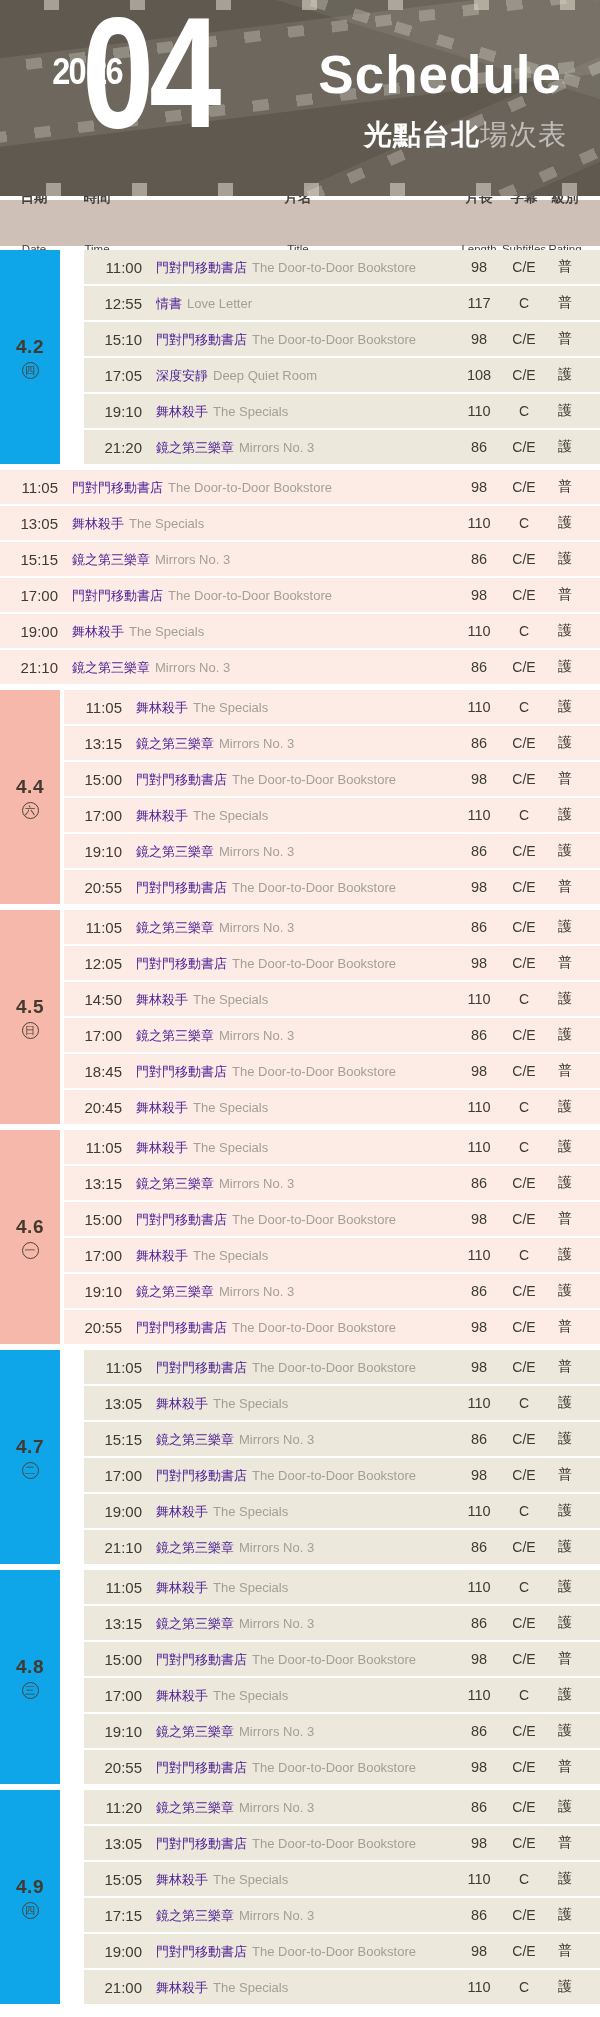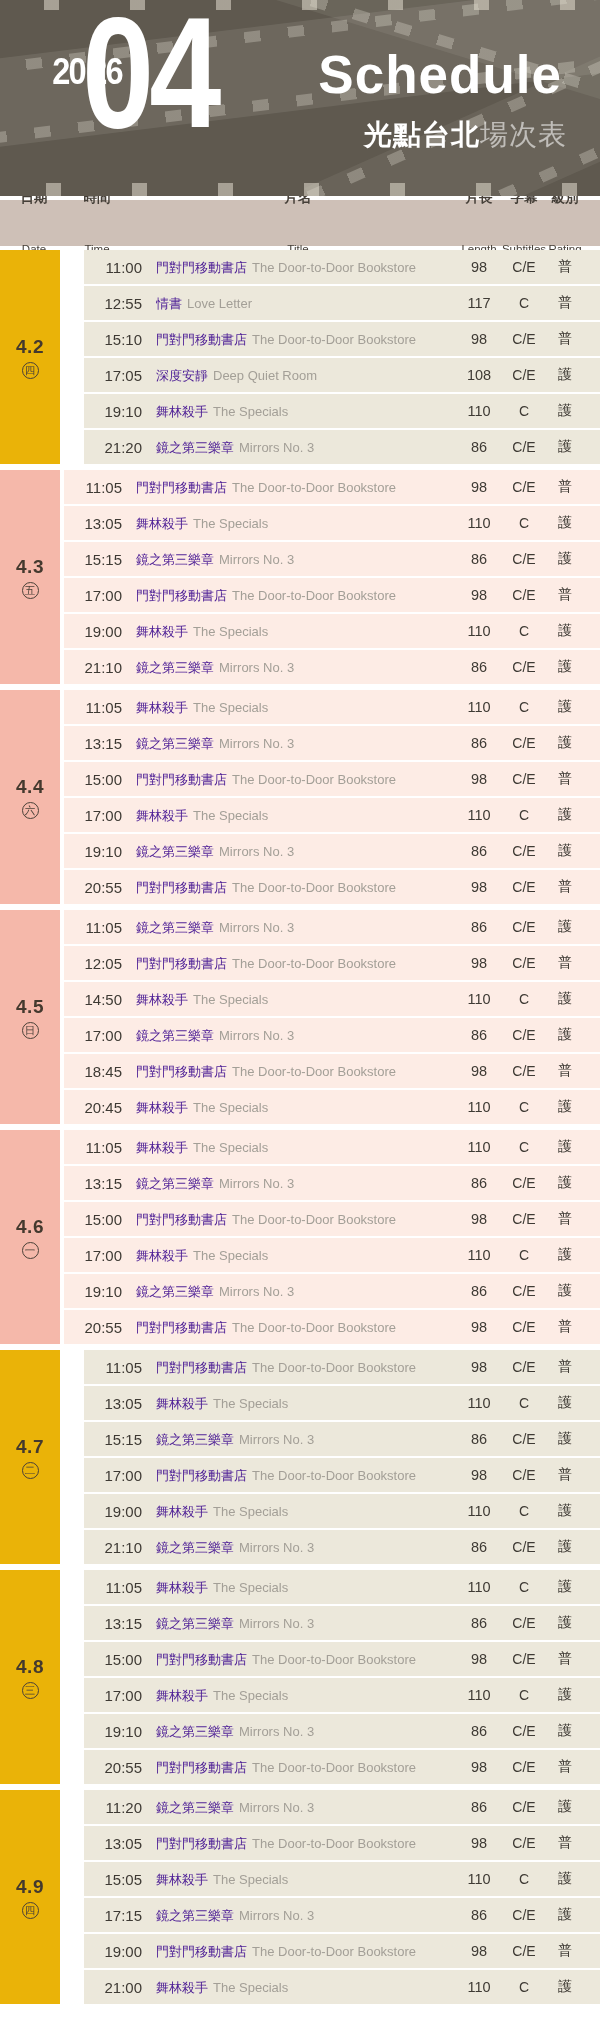--- a/index.html
+++ b/index.html
@@ -61,21 +61,21 @@
   .col.c-rate { width:38px; }
   .col-header .pad { width:16px; }
 
   
   .groups { margin-top:4px; }
   .group { display:flex; margin-bottom:6px; }
   .date-cell {
     flex:0 0 64px; border-right:4px solid #fff;
     display:flex; flex-direction:column; align-items:center; justify-content:center; gap:4px;
   }
-  .group.beige .date-cell { background:#eab308; }
+  .group.beige .date-cell { background:#0ea5e9; }
   .group.pink  .date-cell { background:#f5b8aa; }
   .date-num { font-size:19px; font-weight:bold; color:#44392e; letter-spacing:0.5px; }
   .wd-circle { width:17px; height:17px; border:1.3px solid #4a4138; border-radius:50%;
     display:flex; align-items:center; justify-content:center;
     font-size:10.5px; color:#4a4138; line-height:1; }
   .rows { flex:1 1 auto; display:flex; flex-direction:column; }
   .show-row { height:34px; margin-bottom:2px; display:flex; align-items:center; }
   .show-row:last-child { margin-bottom:0; }
   .group.beige .show-row { background:#ece8db;margin-left:20px; }
   .group.pink  .show-row { background:#fdece5; }
@@ -207,24 +207,20 @@
     <span class="cell-title"><span class="zh">鏡之第三樂章</span><span class="en">Mirrors No. 3</span></span>
     <span class="cell-len">86</span>
     <span class="cell-sub">C/E</span>
     <span class="cell-rate">護</span>
     <span class="pad"></span>
   </div>
 </div>
   </section>
 
   <section class="group pink">
-    <div class="date-cell">
-      <span class="date-num">4.3</span>
-      <span class="wd-circle">五</span>
-    </div>
     <div class="rows">
   <div class="show-row">
     <span class="cell-time">11:05</span>
     <span class="cell-title"><span class="zh">門對門移動書店</span><span class="en">The Door-to-Door Bookstore</span></span>
     <span class="cell-len">98</span>
     <span class="cell-sub">C/E</span>
     <span class="cell-rate">普</span>
     <span class="pad"></span>
   </div>
 

